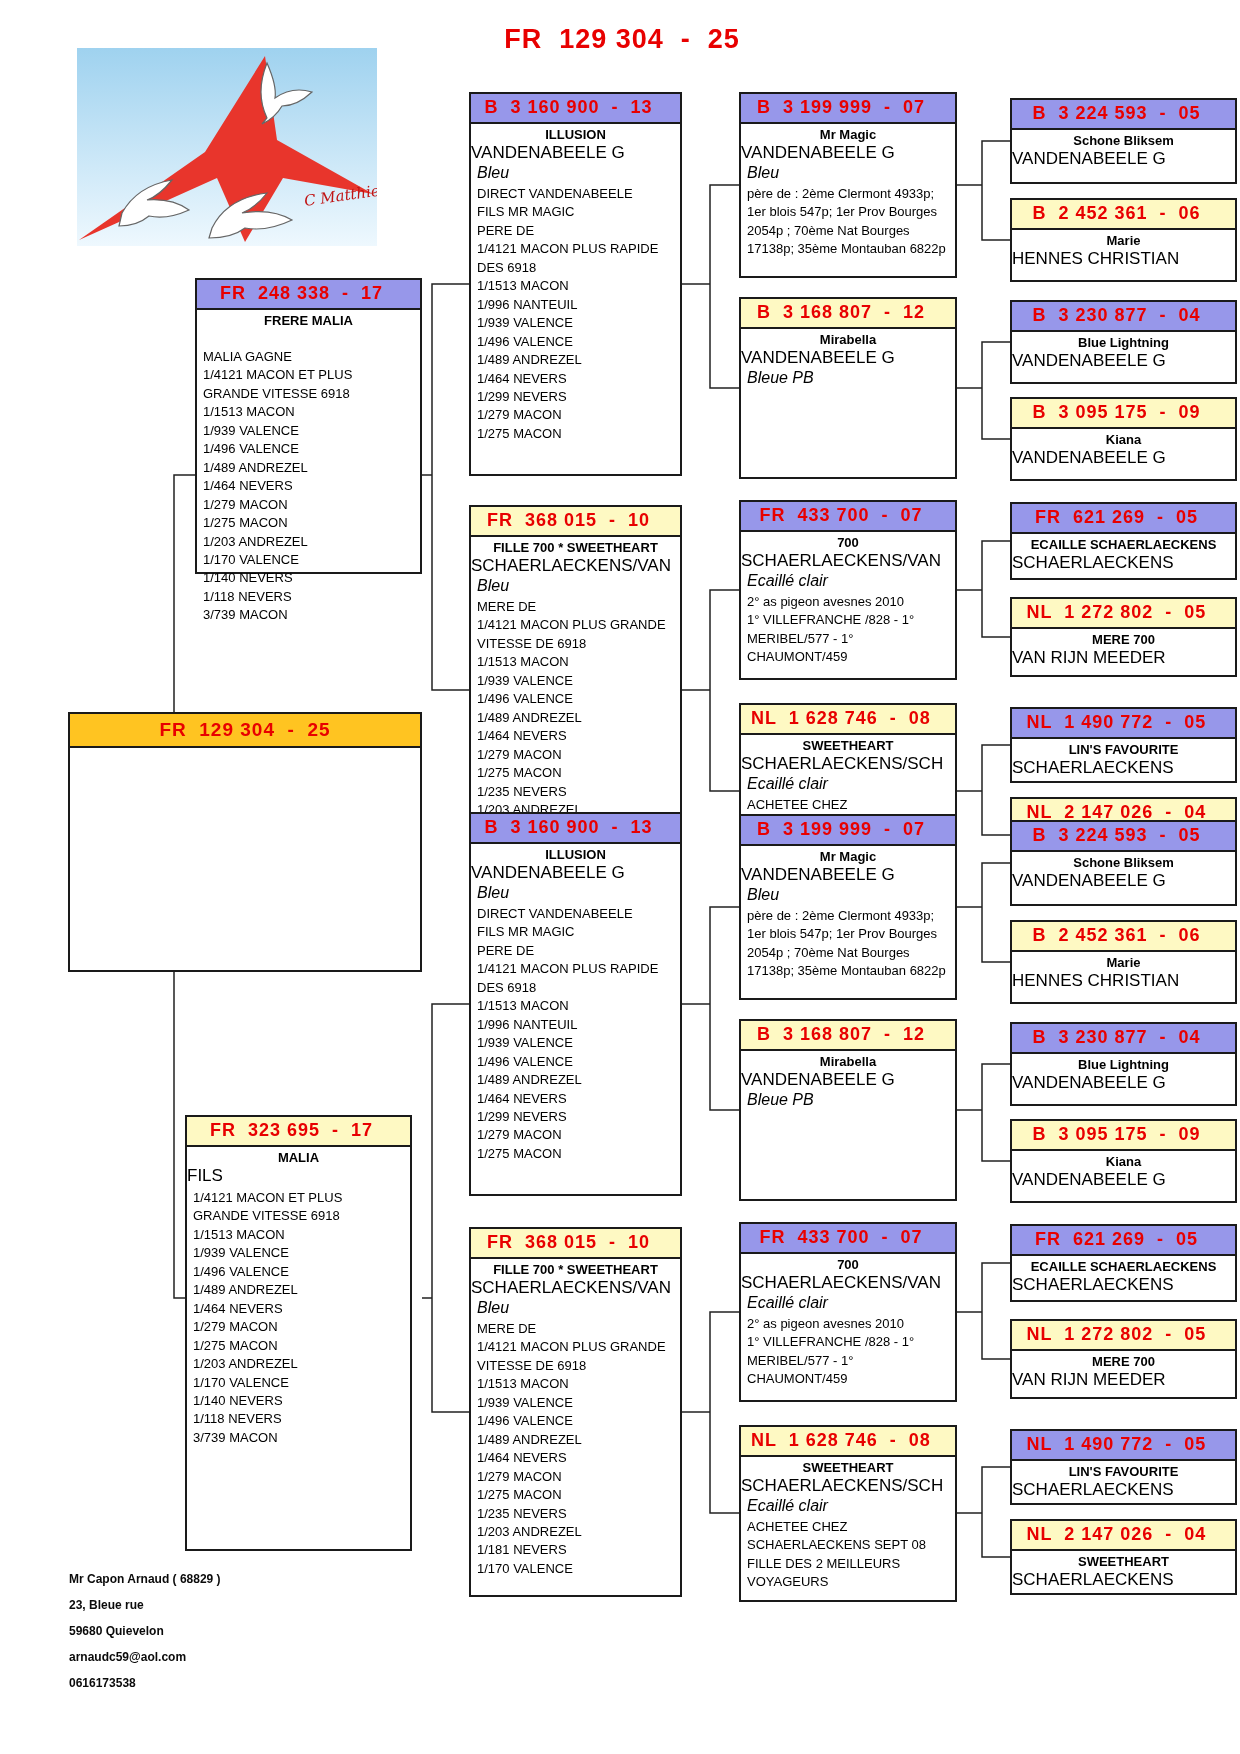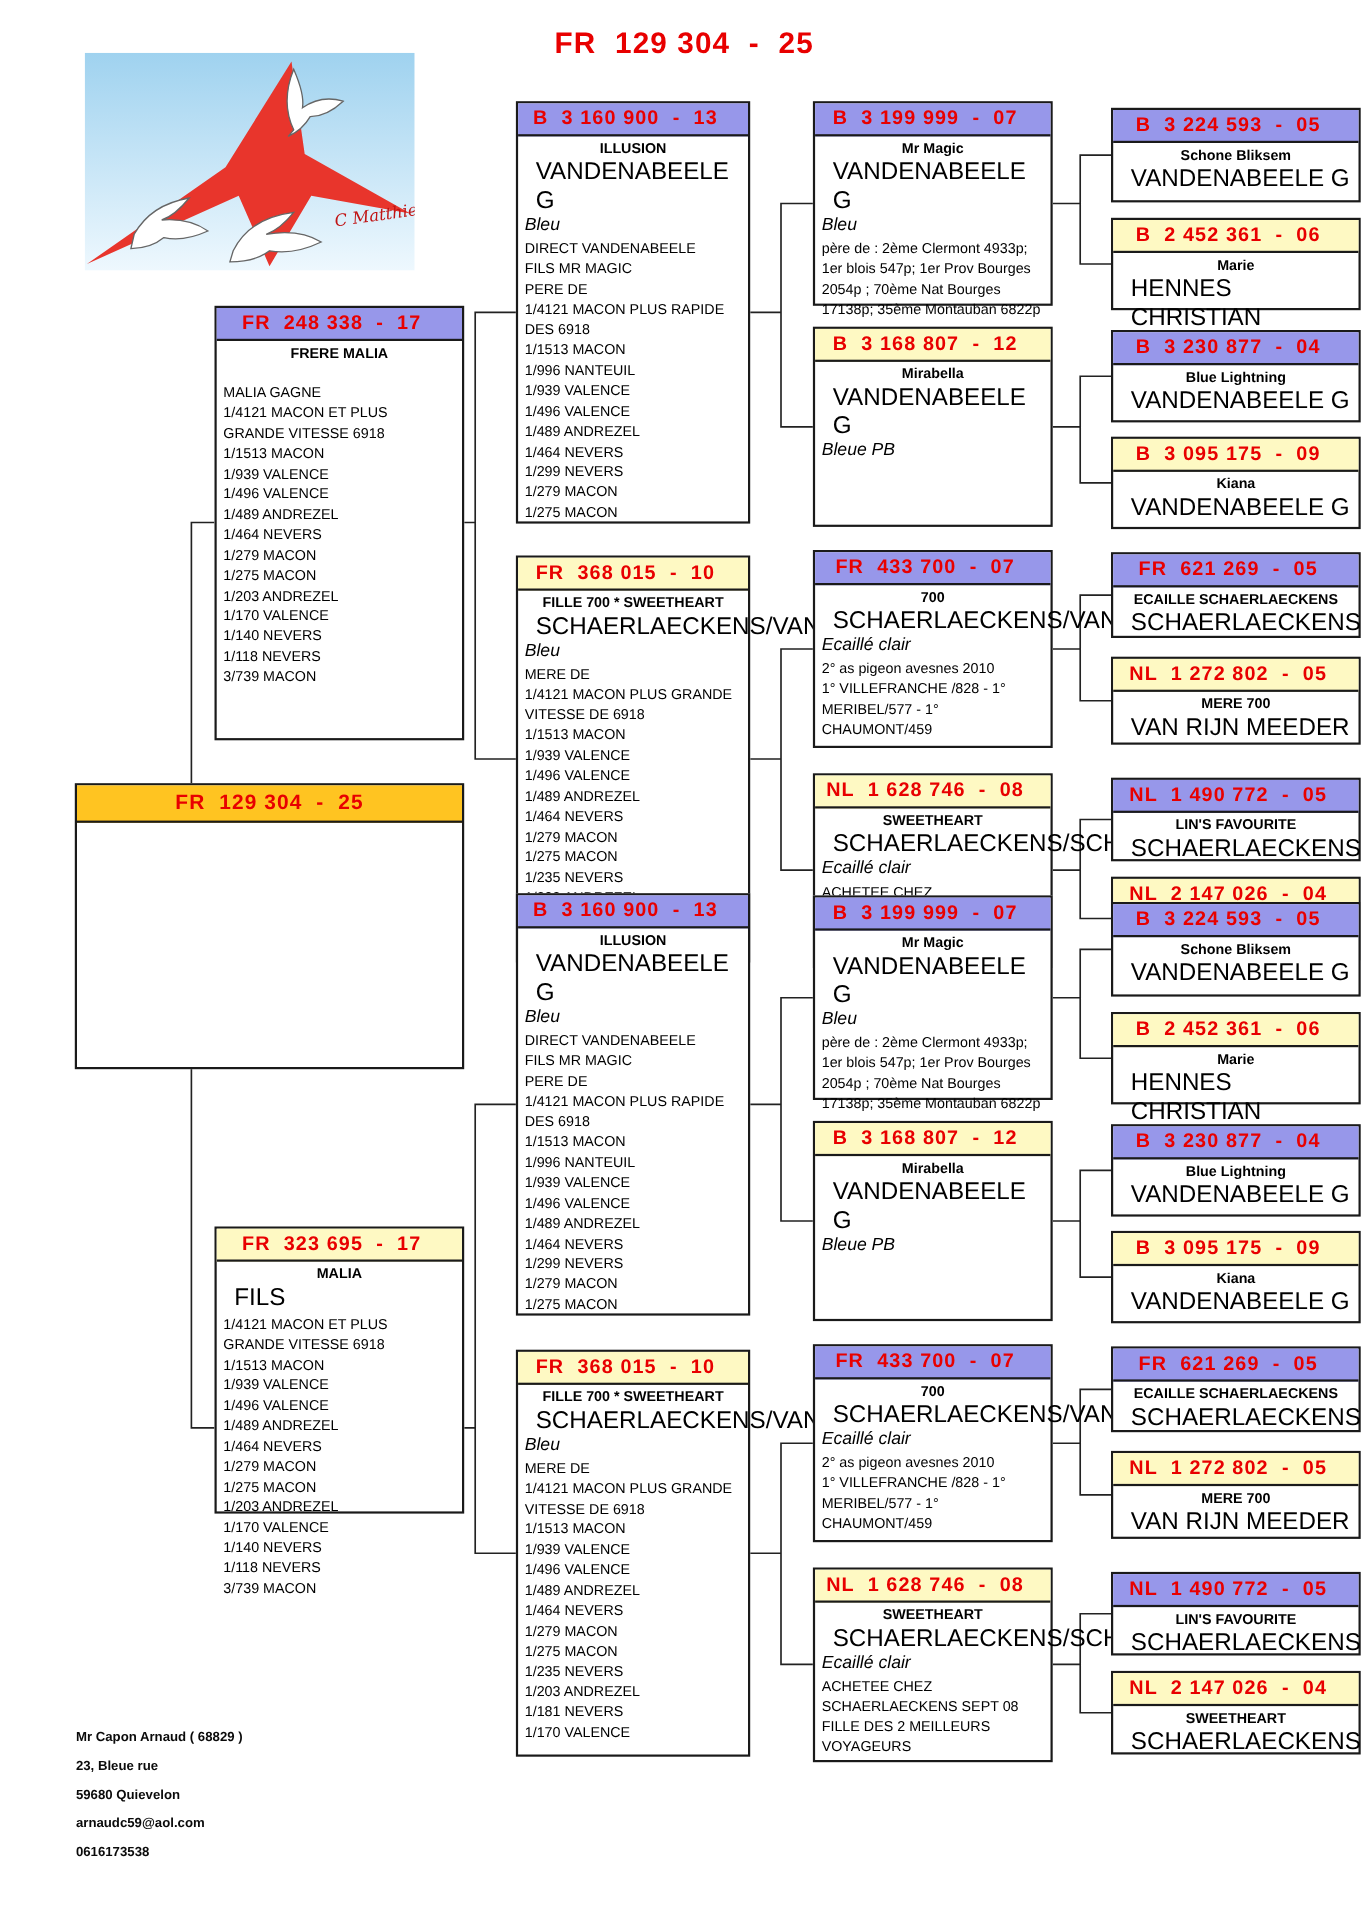--- a/index.html
+++ b/index.html
@@ -7,21 +7,21 @@
         font-family:"Liberation Sans",sans-serif;color:#000;margin-left:32px;}
   .title{position:absolute;left:340px;top:24px;width:500px;text-align:center;
          font-size:27px;font-weight:bold;color:#e80000;white-space:pre;letter-spacing:1px;}
   .pbox{position:absolute;background:#fff;border:2px solid #1a1a1a;box-sizing:border-box;}
   .hd{display:block;text-align:center;font-weight:bold;color:#e80000;font-size:18px;
       padding:3px 14px 4px 0;border-bottom:2px solid #1a1a1a;white-space:pre;letter-spacing:1px;}
   .hd.s{background:#9797ea;}
   .hd.d{background:#fef9c3;}
   .hd.y{background:#ffc421;font-size:19px;padding:5px 0;}
   .nm{font-weight:bold;text-align:center;font-size:13px;padding-top:3px;}
-  .ow{font-size:22px;padding:1px 6px 0 16px;}
+  .ow{font-size:17px;padding:1px 6px 0 0;}
   .cl{font-size:16px;padding:1px 6px 0 6px;font-style:italic;}
   .dt{font-size:13px;line-height:1.42;padding:3px 6px 0 6px;white-space:pre-line;}
   .gap .dt{padding-top:20px;}
   .subject-body{height:222px;}
   svg.wires{position:absolute;left:0;top:0;pointer-events:none;}
   .contact{position:absolute;left:37px;top:1566px;font-size:12px;font-weight:bold;
            line-height:26px;color:#0a0a0a;}
   .contact div{white-space:pre;}
   .logo{position:absolute;left:45px;top:48px;}
 </style>
@@ -61,41 +61,41 @@
       <path d="M925 388 L950 388 M978 342 L950 342 L950 439 L978 439"></path>
       <path d="M925 590 L950 590 M978 541 L950 541 L950 637 L978 637"></path>
       <path d="M925 791 L950 791 M978 745 L950 745 L950 835 L978 835"></path>
       <path d="M925 907 L950 907 M978 863 L950 863 L950 962 L978 962"></path>
       <path d="M925 1110 L950 1110 M978 1064 L950 1064 L950 1161 L978 1161"></path>
       <path d="M925 1312 L950 1312 M978 1263 L950 1263 L950 1359 L978 1359"></path>
       <path d="M925 1513 L950 1513 M978 1467 L950 1467 L950 1557 L978 1557"></path>
     </g>
   </svg>
 
-  <div class="pbox gap" style="left:163px;top:278px;width:227px;height:395px">
+  <div class="pbox gap" style="left:163px;top:278px;width:227px;height:296px">
     <div class="hd s">FR  248 338  -  17</div>
     <div class="nm">FRERE MALIA</div>
     <div class="dt">MALIA GAGNE
 1/4121 MACON  ET PLUS
 GRANDE VITESSE 6918
 1/1513 MACON
 1/939 VALENCE
 1/496 VALENCE
 1/489 ANDREZEL
 1/464 NEVERS
 1/279 MACON
 1/275 MACON
 1/203 ANDREZEL
 1/170 VALENCE
 1/140 NEVERS
 1/118 NEVERS
 3/739 MACON</div>
   </div>
 
-  <div class="pbox" style="left:163px;top:1115px;width:227px;height:261px">
+  <div class="pbox" style="left:153px;top:1115px;width:227px;height:436px">
     <div class="hd d">FR  323 695  -  17</div>
     <div class="nm">MALIA</div>
     <div class="ow">FILS</div>
     <div class="dt">1/4121 MACON  ET PLUS
 GRANDE VITESSE 6918
 1/1513 MACON
 1/939 VALENCE
 1/496 VALENCE
 1/489 ANDREZEL
 1/464 NEVERS

